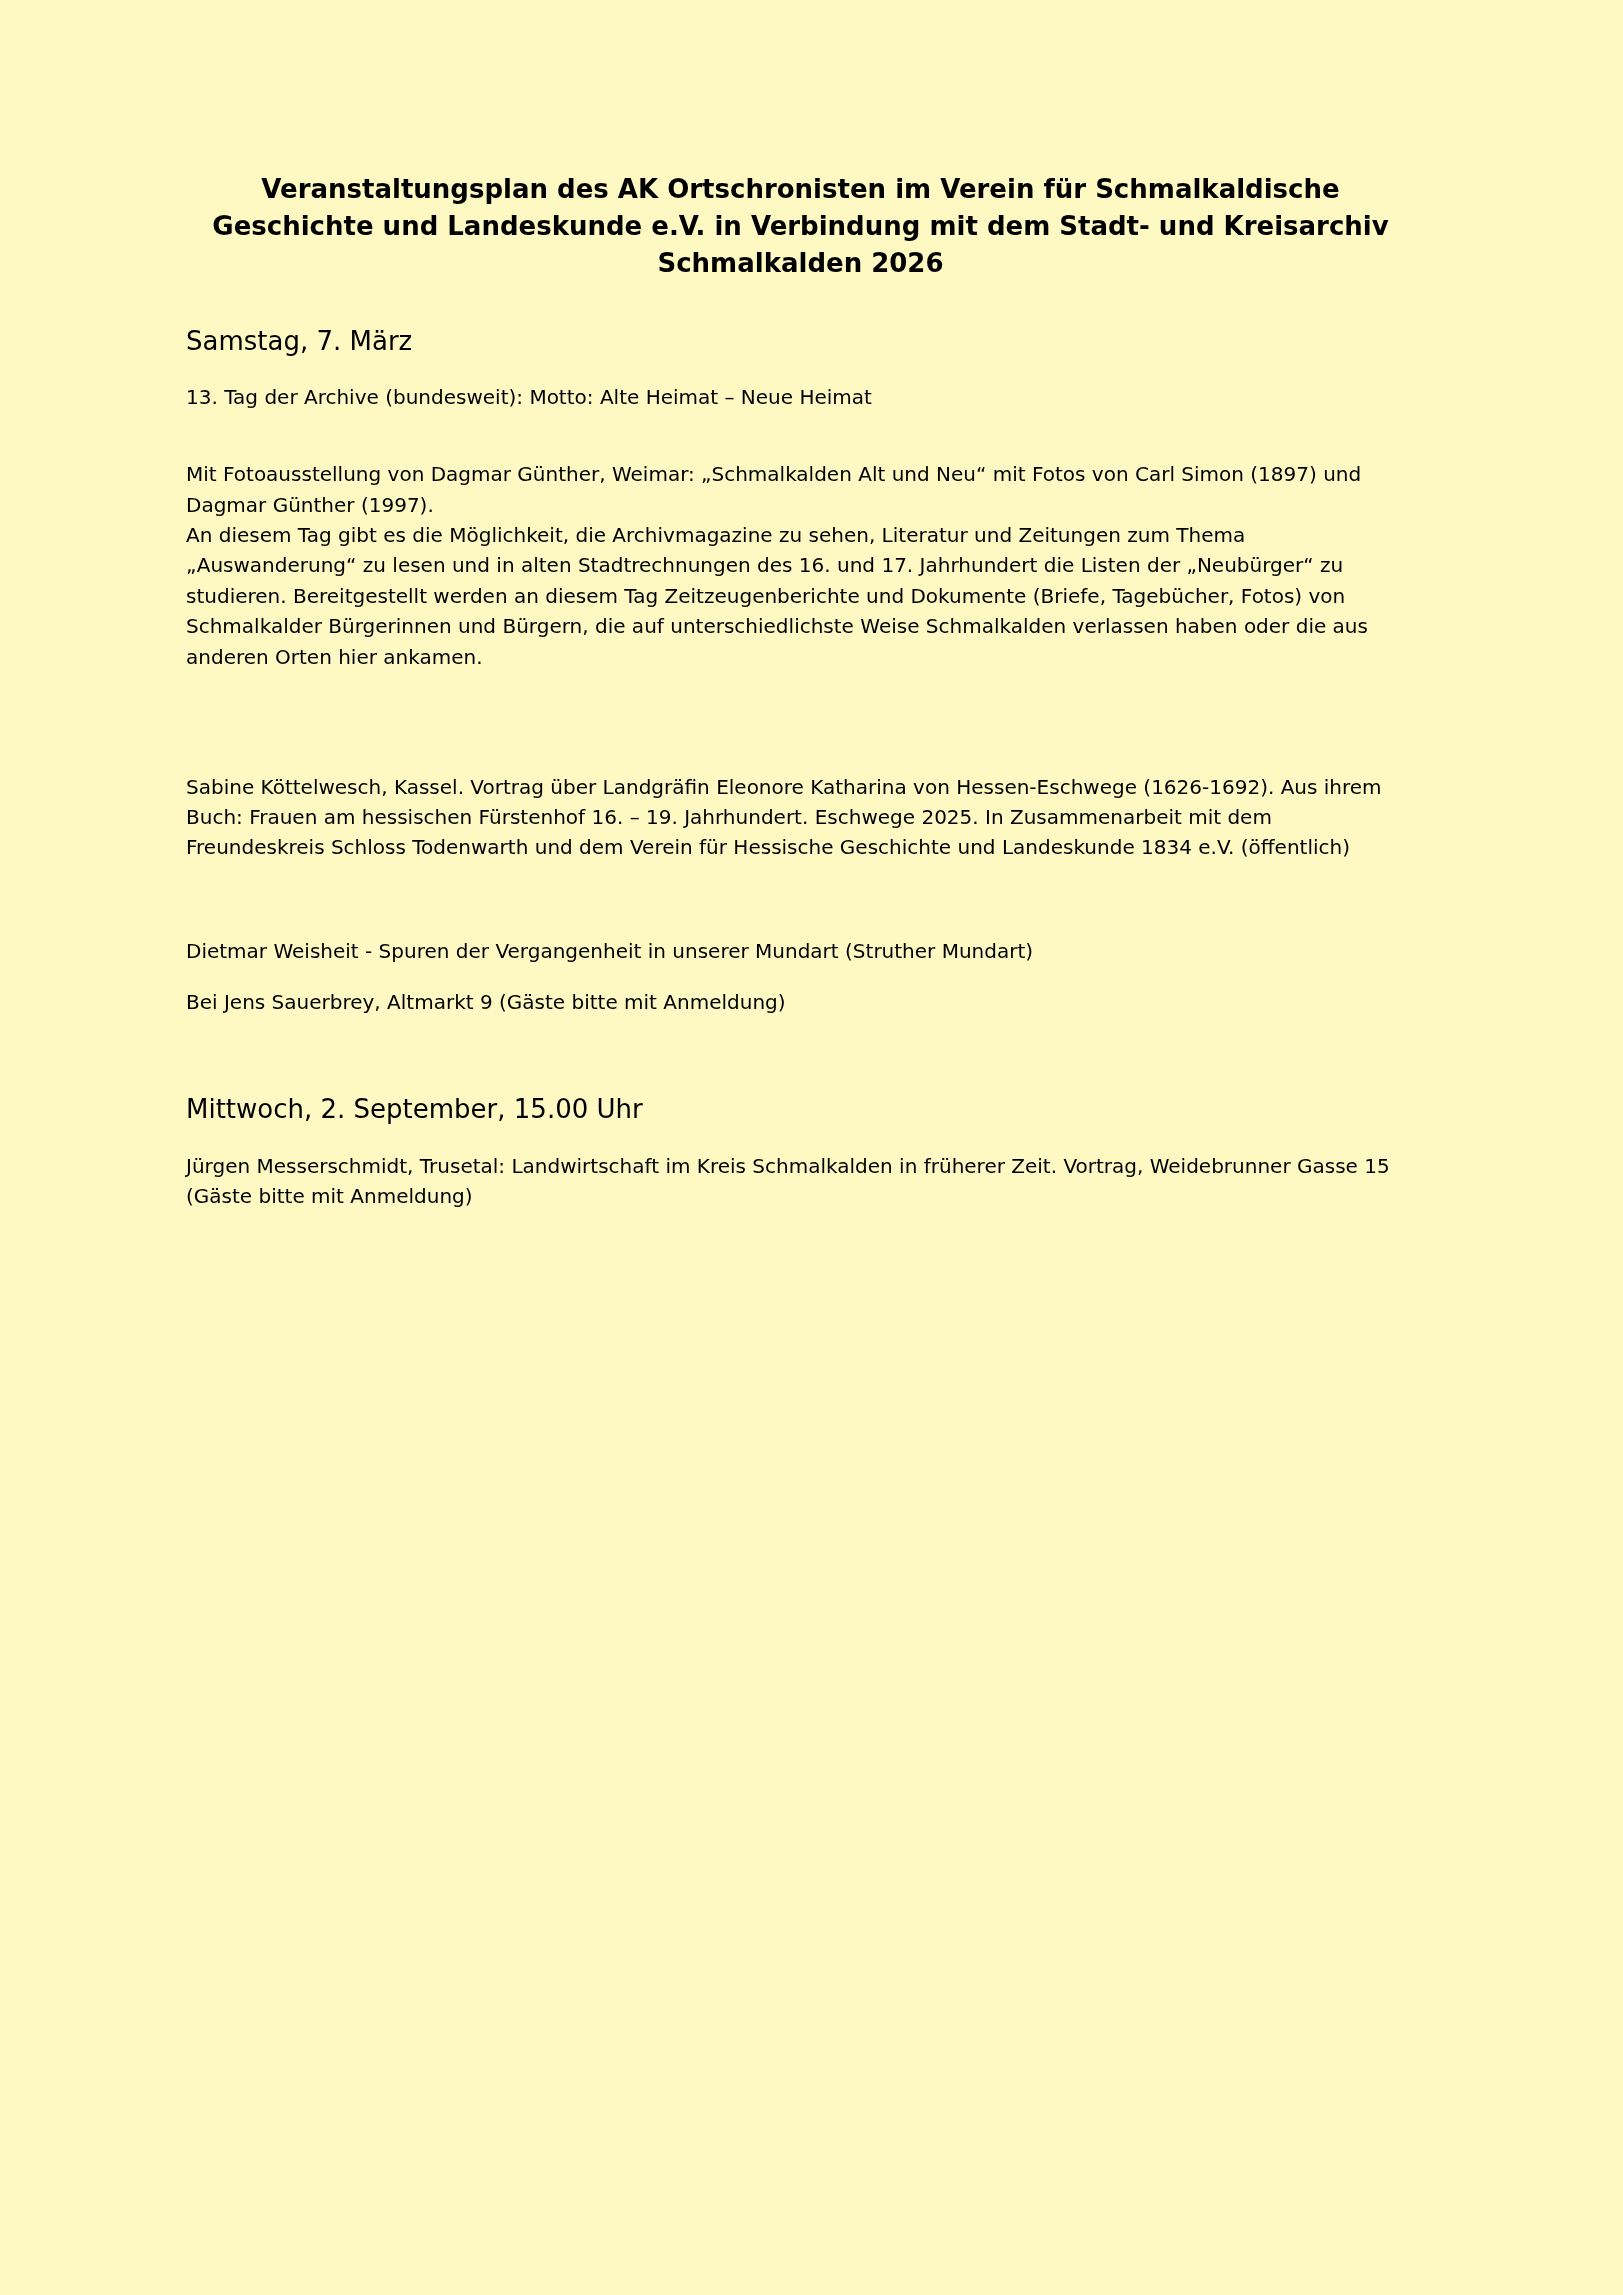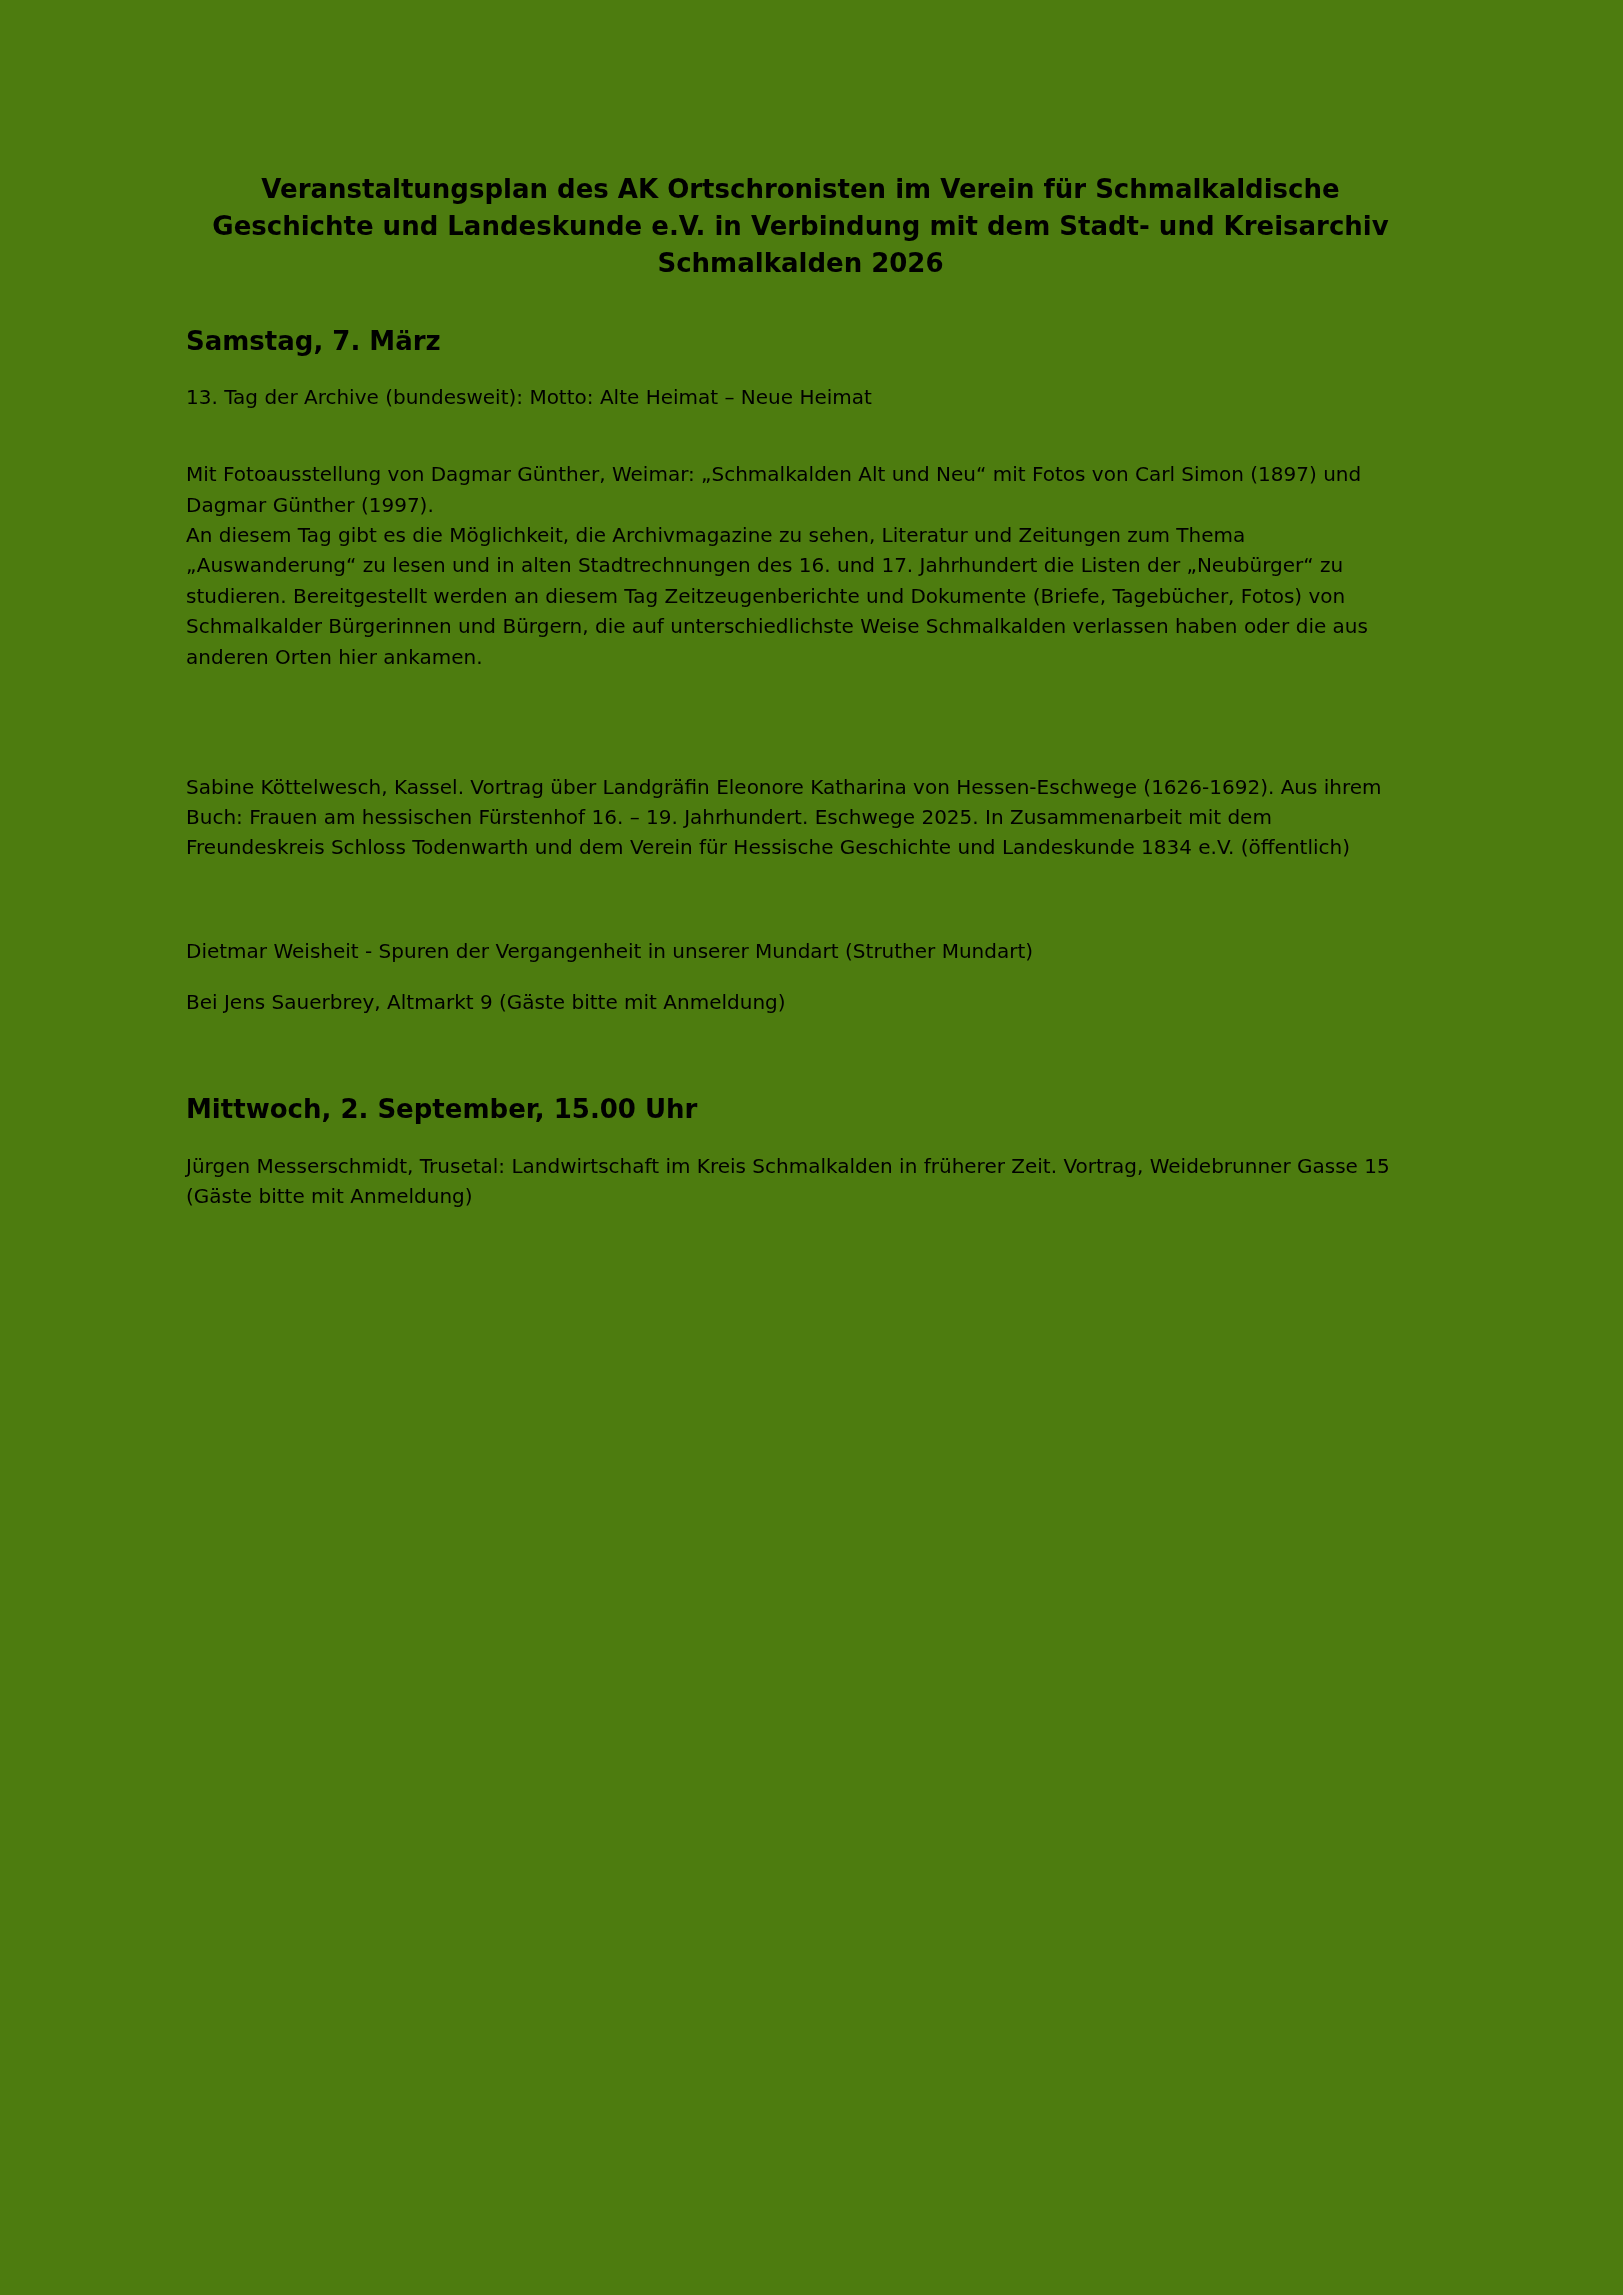--- a/index.html
+++ b/index.html
@@ -8,37 +8,37 @@
     background: #ffffff;
   }
   body {
     font-family: "DejaVu Sans", sans-serif;
     color: #000000;
   }
   .page {
     position: relative;
     width: 1624px;
     height: 2295px;
-    background: #4d7c0f;
+    background: #fef9c3;
     box-sizing: border-box;
     padding: 171px 209px 0 186px;
   }
   .doc-title {
     font-size: 26px;
     font-weight: bold;
     line-height: 1.42;
     text-align: center;
     margin: 0 0 41px 0;
   }
   .section {
     margin: 0;
   }
   .heading {
     font-size: 26px;
-    font-weight: bold;
+    font-weight: normal;
     line-height: 1.45;
     margin: 0 0 22px 0;
   }
   .para {
     font-size: 20px;
     line-height: 1.52;
     margin: 0 0 20.5px 0;
     font-weight: normal;
   }
   .gap-section {

